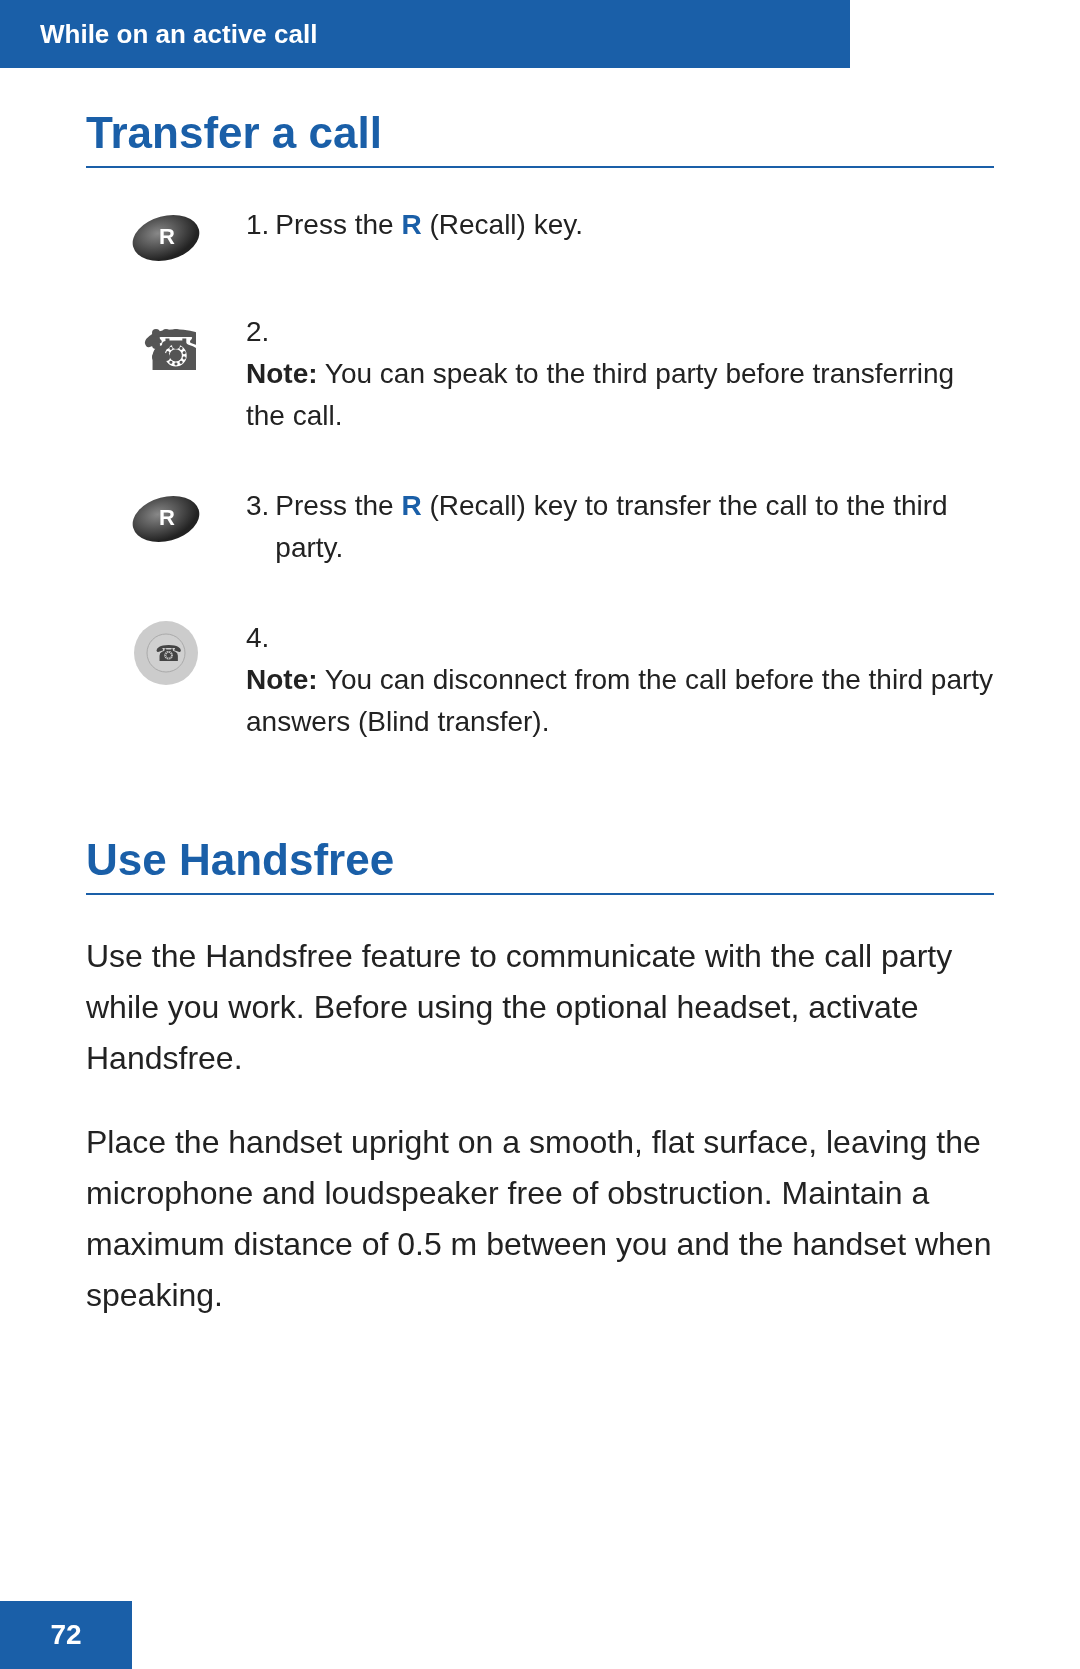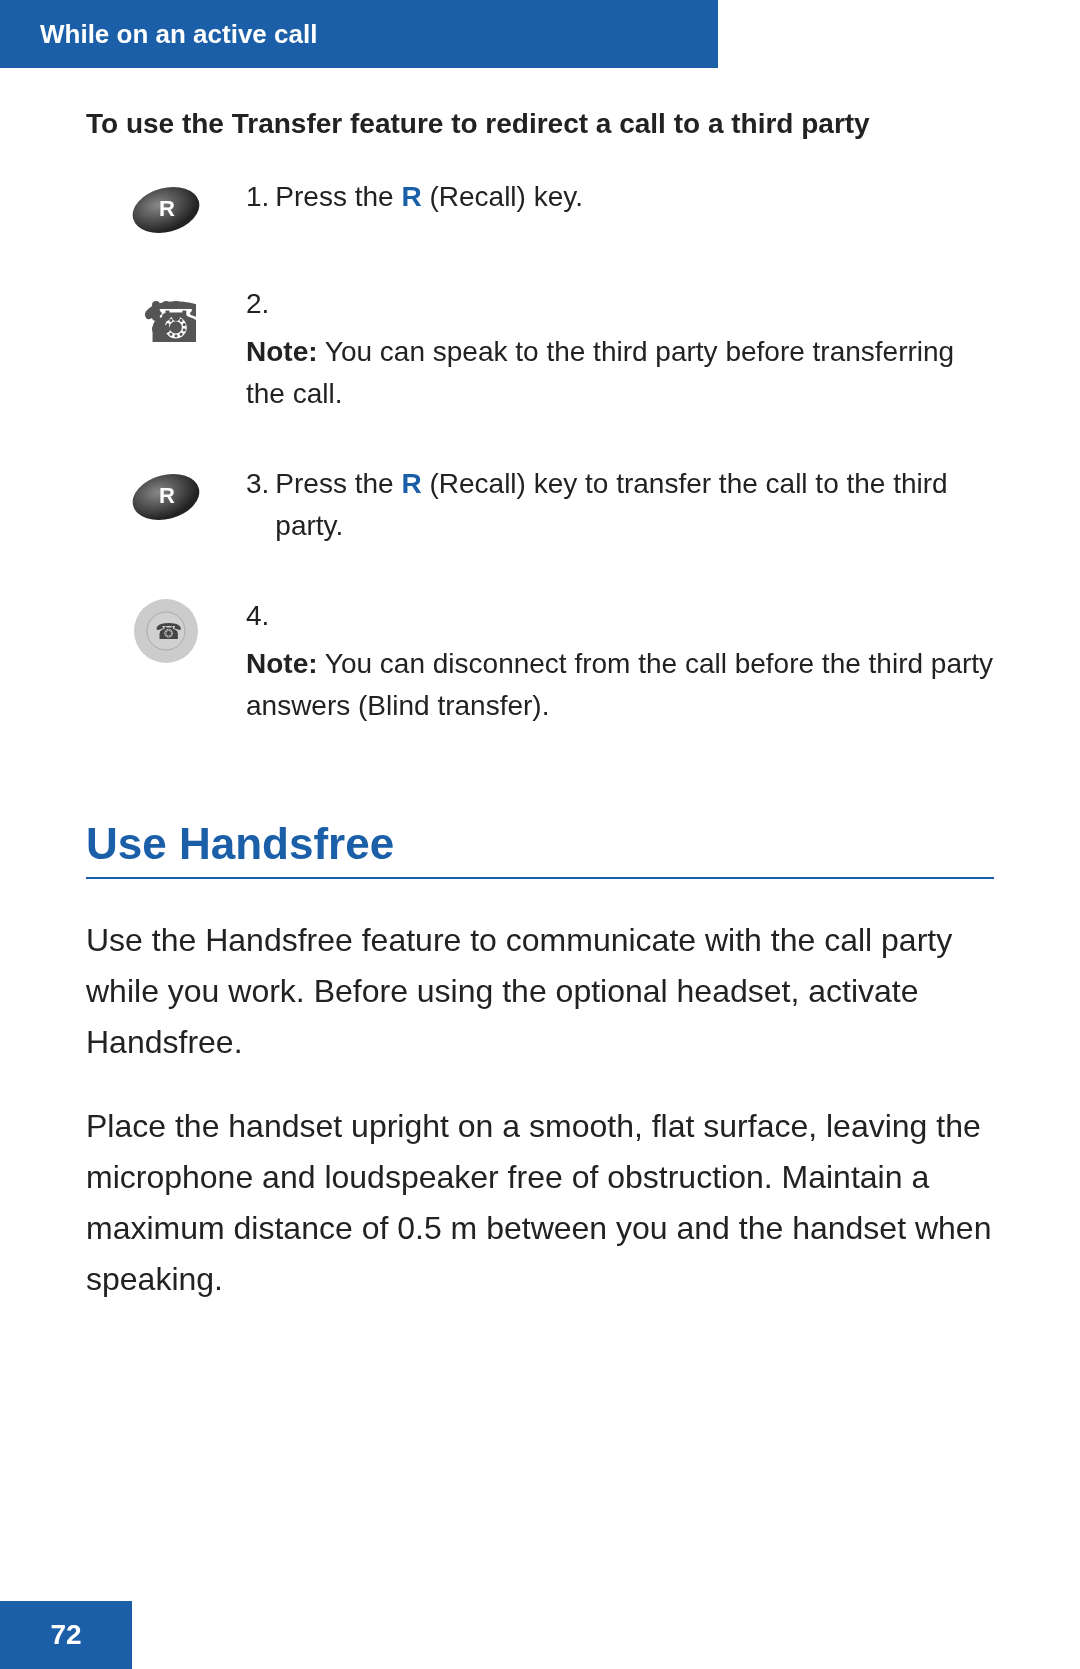--- a/index.html
+++ b/index.html
@@ -13,21 +13,21 @@
       min-height: 1669px;
       background: #ffffff;
       font-family: Arial, Helvetica, sans-serif;
       font-size: 28px;
       color: #222222;
       position: relative;
     }
 
     .header-bar {
       background: #1a5fa8;
-      width: 718px;
+      width: 850px;
       padding: 18px 40px;
       margin-bottom: 0;
     }
 
     .header-bar-text {
       color: #ffffff;
       font-weight: bold;
       font-size: 26px;
     }
 
@@ -81,21 +81,21 @@
       font-size: 28px;
       margin-right: 6px;
     }
 
     .step-text-main {
       display: flex;
       align-items: flex-start;
     }
 
     .step-note {
-      margin-top: 6px;
+      margin-top: 0;
       font-size: 28px;
       line-height: 1.5;
     }
 
     .highlight-r {
       color: #1a5fa8;
       font-weight: bold;
     }
 
     .highlight-hook {
@@ -153,22 +153,22 @@
   </style>
 </head>
 <body>
 
 <div class="header-bar">
   <span class="header-bar-text">While on an active call</span>
 </div>
 
 <div class="main-content">
 
-
-  <p class="subtitle">To use the Transfer feature to redirect a call to a third party</p>
+  <h1 class="section-title">Transfer a call</h1>
+
 
   <div class="steps-container">
 
     <div class="step-row">
       <div class="step-icon">
 
         <svg class="r-button-svg" width="75" height="55" viewBox="0 0 75 55">
           <defs>
             <radialGradient id="rgrad1" cx="40%" cy="35%" r="60%">
               <stop offset="0%" stop-color="#888888"></stop>

